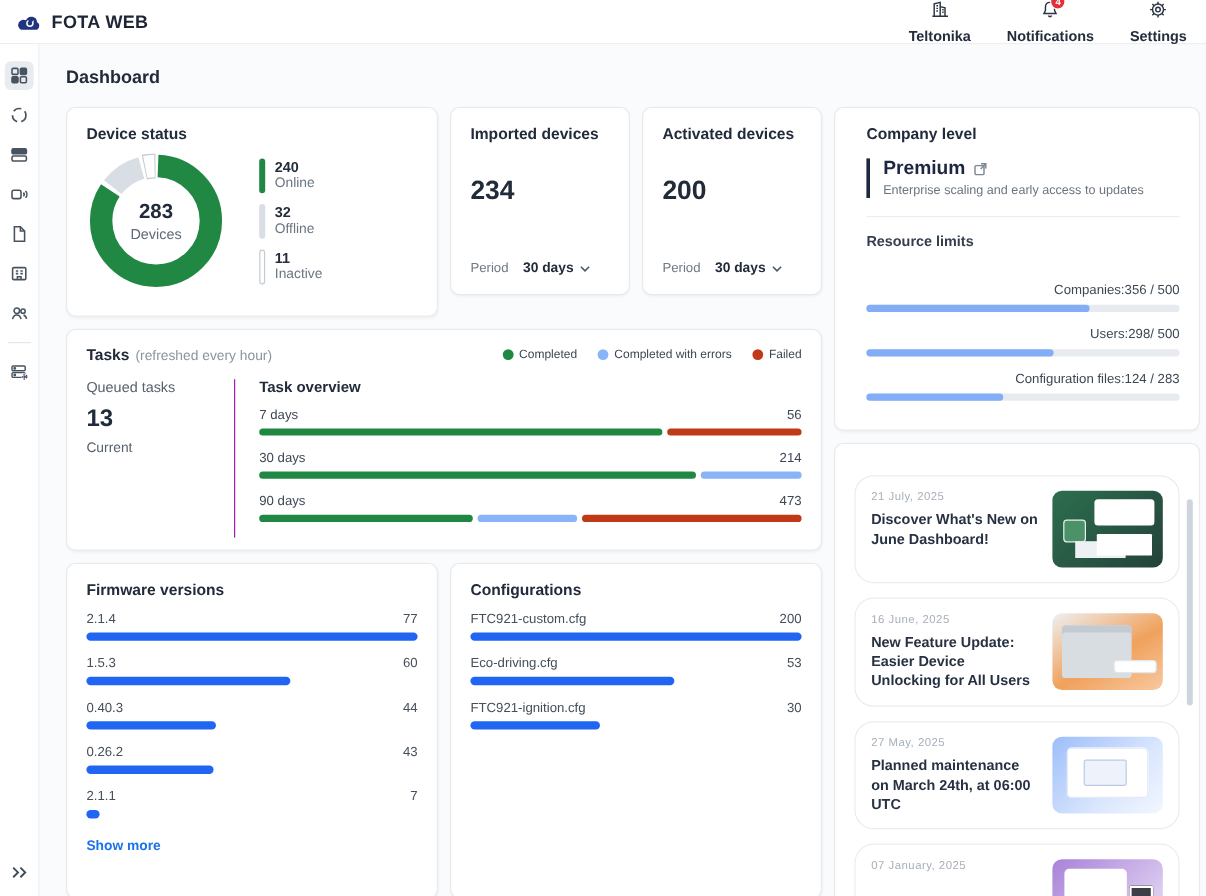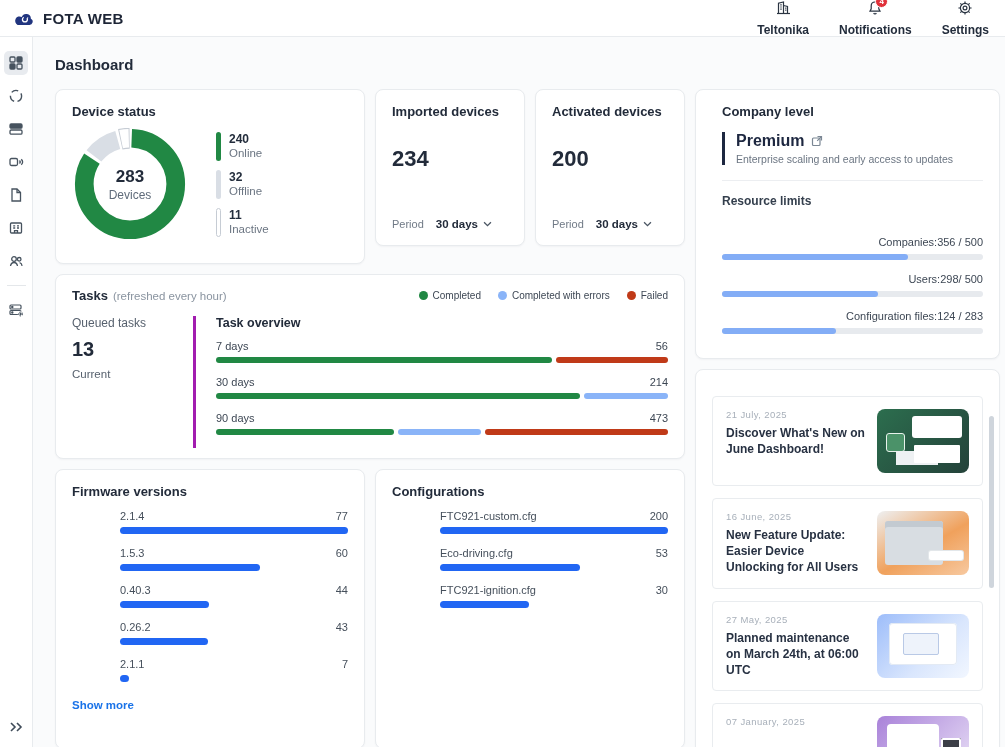--- a/index.html
+++ b/index.html
@@ -67,35 +67,35 @@
     align-items:center; gap:5px; cursor:pointer; }
 
   
   .card-tasks { height:185px; padding:13px 16px; }
   .tasks-head { display:flex; align-items:baseline; }
   .tasks-sub { font-size:11.5px; color:#8a94a0; margin-left:5px; font-weight:400; }
   .tasks-legend { margin-left:auto; display:flex; gap:17px; align-items:center; }
   .tl-item { display:flex; align-items:center; gap:5px; font-size:10px; color:#3d4754; }
   .tl-dot { width:9px; height:9px; border-radius:50%; flex:none; }
   .tasks-body { display:flex; margin-top:13px; }
-  .queued { width:124px; border-right:3px solid #a21caf; }
+  .queued { width:124px; border-right:1px solid #a21caf; }
   .queued-label { font-size:12px; color:#57616e; }
   .queued-value { font-size:20px; font-weight:700; color:#222b3a; margin:8px 0 7px; }
   .queued-sub { font-size:11.5px; color:#57616e; }
   .overview { flex:1; padding-left:20px; }
   .overview-title { font-size:12.5px; font-weight:700; color:#222b3a; margin-bottom:10px; }
   .t-row { margin-bottom:13px; }
   .t-head { display:flex; justify-content:space-between; font-size:11px; color:#3d4754; }
   .t-bar { display:flex; gap:4px; margin-top:5px; height:6px; }
   .t-seg { height:6px; border-radius:3px; }
 
   
   .card-list { width:310px; height:280px; }
   .bar-rows { margin-top:11px; }
-  .b-row { margin-bottom:13px;margin-left:48px; }
+  .b-row { margin-bottom:13px; }
   .b-head { display:flex; justify-content:space-between; font-size:11px; color:#454f5b; }
   .b-bar { margin-top:5px; height:7px; border-radius:4px; }
   .show-more { font-size:11.5px; font-weight:600; color:#1a73e8; cursor:pointer;
     display:inline-block; margin-top:3px; }
 
   
   .card-company { height:270px;padding-left:26px; }
   .plan-block { border-left:3px solid #1d2740; padding-left:11px; margin-top:13px; }
   .plan-row { display:flex; align-items:center; gap:7px; }
   .plan-name { font-size:16px; font-weight:700; color:#1d2740; }
@@ -103,21 +103,21 @@
   .company-div { border-top:1px solid #eceef1; margin:15px 0 13px; }
   .limits-title { font-size:12px; font-weight:600; color:#343f4d; margin-bottom:28px; }
   .l-row { margin-bottom:13px; }
   .l-head { display:flex; justify-content:flex-end; font-size:11px; color:#3d4754; }
   .l-track { margin-top:6px; height:6px; border-radius:3px; background:#e7eaee; }
   .l-fill { height:6px; border-radius:3px; }
 
   
   .card-news { height:470px; }
   .news-list { margin-top:12px; display:flex; flex-direction:column; gap:12px; }
-  .news-item { border:1px solid #e9ecef; border-radius:4px; padding:12px 13px;
+  .news-item { border:1px solid #e9ecef; border-radius:16px; padding:12px 13px;
     display:flex; gap:12px; cursor:pointer; background:#fff; }
   .news-text { flex:1; min-width:0; }
   .news-date { font-size:9.5px; color:#a8b0ba; letter-spacing:.4px; }
   .news-title { font-size:12px; font-weight:600; color:#273142; margin-top:5px; line-height:1.35; }
   .thumb { width:92px; height:64px; border-radius:8px; position:relative; overflow:hidden; flex:none; align-self:center; }
   .thumb-green  { background:linear-gradient(135deg,#2c6e4e 0%,#24423a 100%); }
   .thumb-green::before  { content:""; position:absolute; left:9px; top:24px; width:17px; height:17px;
     border:1.5px solid #e8f2ec; border-radius:3px; background:#4b9269; }
   .thumb-green::after   { content:""; position:absolute; right:7px; top:7px; width:50px; height:22px;
     background:#fff; border-radius:3px; box-shadow:0 27px 0 -2px #fff, -20px 31px 0 -4px #eef1f3; }

